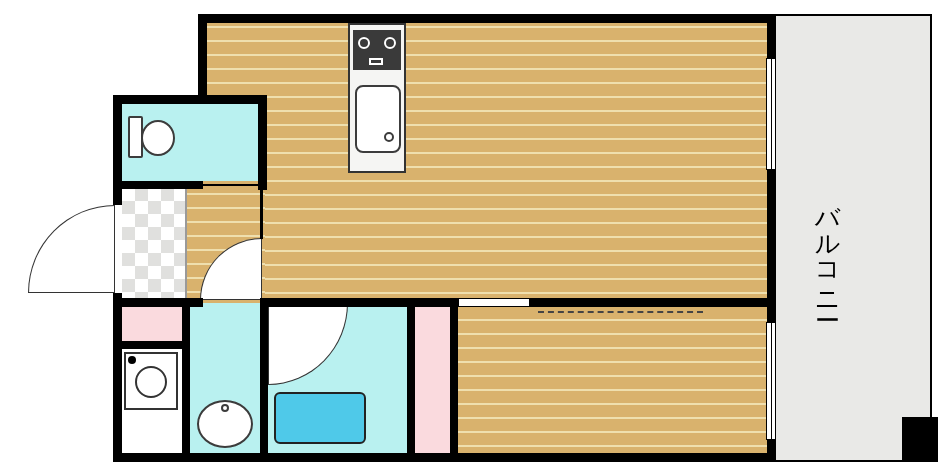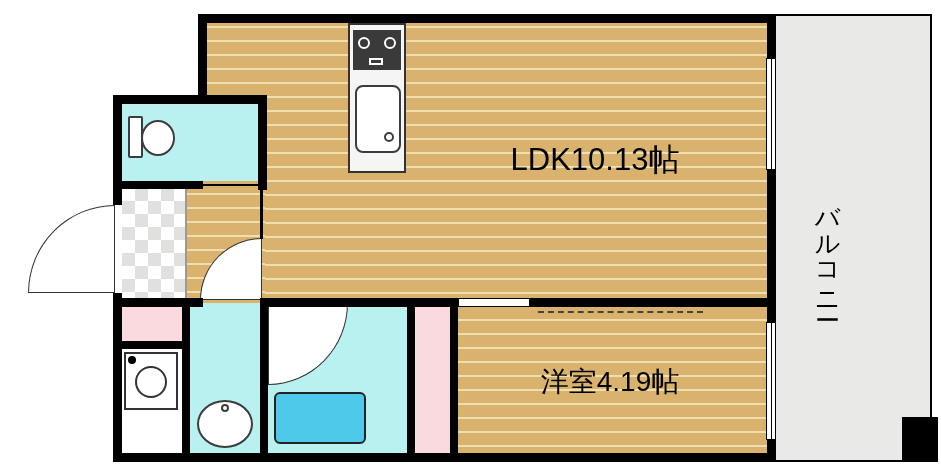--- a/index.html
+++ b/index.html
@@ -105,17 +105,15 @@
   <div class="abs fixture" style="left:197px;top:400px;width:56px;height:48px;border-radius:50%;"></div>
   <div class="abs" style="left:221px;top:404px;width:8px;height:8px;border:2px solid #3c3c3c;border-radius:50%;background:#fff;"></div>
 
   <div class="abs" style="left:274px;top:392px;width:92px;height:52px;background:#4fc9e9;border:2px solid #222;border-radius:6px;"></div>
 
   <div class="abs" style="left:124px;top:352px;width:54px;height:58px;background:#fff;border:2px solid #333;">
     <span class="abs" style="left:9px;top:12px;width:32px;height:32px;border:2px solid #333;border-radius:50%;"></span>
     <span class="abs" style="left:2px;top:2px;width:8px;height:8px;background:#000;border-radius:50%;"></span>
   </div>
 
-  <div class="abs label" style="left:470px;top:139px;width:250px;font-size:31px;">LDK10.13帖</div>
-  <div class="abs label" style="left:500px;top:363px;width:220px;font-size:28px;">洋室4.19帖</div>
   <div class="abs label" style="left:812px;top:163px;height:170px;font-size:25px;writing-mode:vertical-rl;letter-spacing:1px;">バルコニー</div>
 
 </div>
 
 </body></html>

